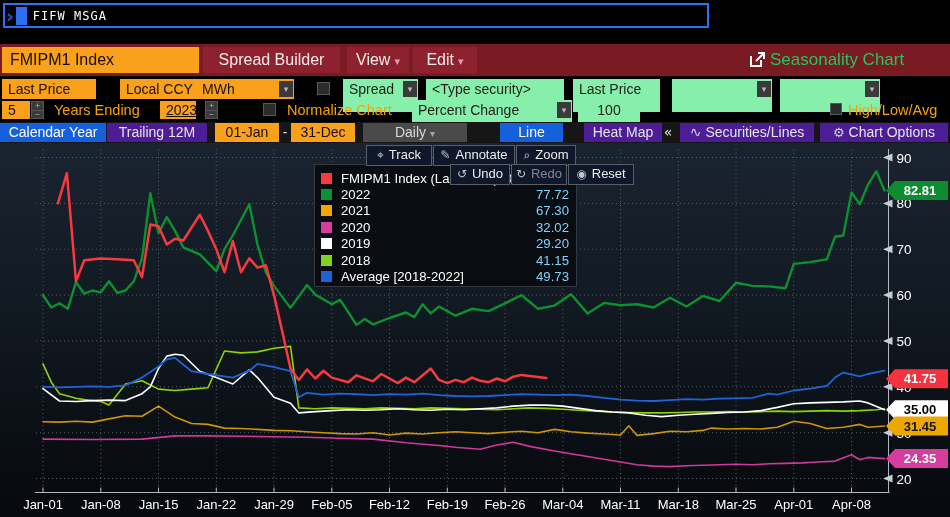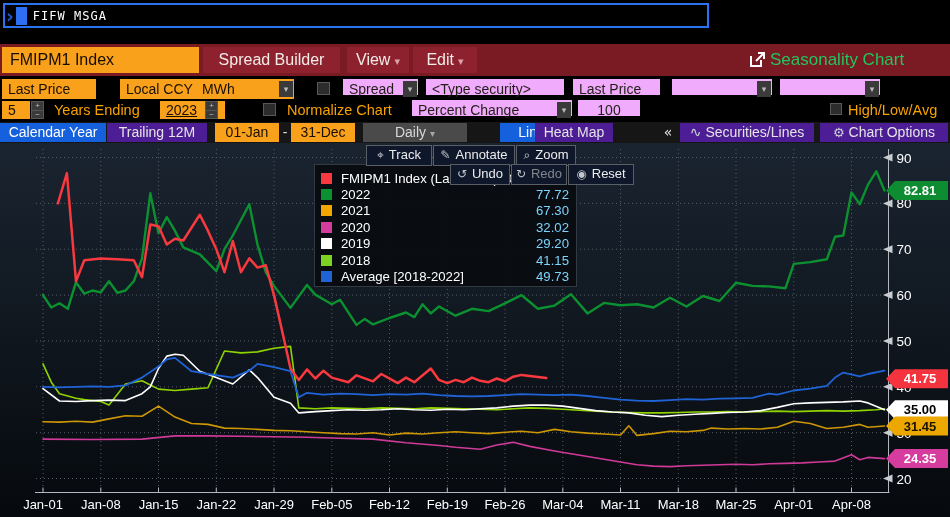--- a/index.html
+++ b/index.html
@@ -19,21 +19,21 @@
   .banner{left:0;top:44px;width:950px;height:32px;background:#7a1a23;}
   .sec-field{left:2px;top:47px;width:197px;height:26px;background:#f9a11b;color:#160d02;
              font-size:16px;line-height:26px;padding-left:8px;}
   .rbtn{top:47px;height:26px;background:#8d212e;color:#f3ebe7;font-size:16px;line-height:26px;
         text-align:center;}
   .rcaret{color:#dfa0a8;font-size:11px;margin-left:4px;}
   .banner-title{top:47px;left:770px;width:176px;height:26px;color:#22c55e;font-size:17px;line-height:26px;}
 
   
   .ofield{background:#f9a11b;color:#191002;font-size:14px;line-height:20px;height:20px;top:79px;padding-left:6px;}
-  .gfield{background:#f0abfc;color:#221e17;font-size:14px;line-height:20px;height:16px;top:79px;padding-left:6px;}
+  .gfield{background:#86efac;color:#221e17;font-size:14px;line-height:20px;height:33px;top:79px;padding-left:6px;}
   .ddbox{position:absolute;right:1px;top:2px;width:14px;height:16px;background:#3a3a3a;color:#b9b9b9;
          font-size:9px;text-align:center;line-height:16px;}
   .chk{background:#2c2c2c;border:1px solid #595959;}
   .olabel{color:#f8a200;font-size:14.5px;line-height:20px;}
   .spin{width:13px;background:#3a3a3a;border:1px solid #565656;color:#c0c0c0;font-size:8px;
         display:flex;flex-direction:column;}
   .spin div{flex:1;text-align:center;line-height:8px;border-bottom:1px solid #565656;}
   .spin div:last-child{border-bottom:none;}
 
   
@@ -103,41 +103,41 @@
   <div class="abs gfield" style="left:780px;width:100px;">
       <span class="ddbox ico">▾</span>
     </div>
 
   <div class="abs ofield" style="left:2px;top:101px;width:28px;height:18px;line-height:18px;">5</div>
   <div class="abs spin" style="left:31px;top:101px;height:18px;">
       <div>+</div>
       <div>−</div>
     </div>
   <div class="abs olabel" style="left:54px;top:100px;">Years Ending</div>
-  <div class="abs ofield" style="left:160px;top:101px;width:65px;height:18px;line-height:18px;text-decoration:underline;">2023</div>
+  <div class="abs ofield" style="left:160px;top:101px;width:36px;height:18px;line-height:18px;text-decoration:underline;">2023</div>
   <div class="abs spin" style="left:205px;top:101px;height:18px;">
       <div>+</div>
       <div>−</div>
     </div>
   <div class="abs chk" style="left:263px;top:103px;width:13px;height:13px;"></div>
   <div class="abs olabel" style="left:287px;top:100px;">Normalize Chart</div>
   <div class="abs gfield" style="left:412px;top:100px;width:160px;"><span>Percent Change</span><span class="ddbox ico">▾</span></div>
   <div class="abs gfield" style="left:578px;top:100px;width:62px;text-align:center;padding-left:0;">100</div>
   <div class="abs chk" style="left:830px;top:103px;width:12px;height:12px;"></div>
   <div class="abs olabel" style="left:848px;top:100px;">High/Low/Avg</div>
 
   <div class="abs row4"></div>
   <div class="abs c4 bluebtn" style="left:0;width:106px;">Calendar Year</div>
   <div class="abs c4 darkbtn" style="left:107px;width:100px;">Trailing 12M</div>
   <div class="abs c4 orangebtn" style="left:215px;width:64px;">01-Jan</div>
   <div class="abs c4" style="left:280px;width:10px;color:#ddd;">-</div>
   <div class="abs c4 orangebtn" style="left:291px;width:64px;">31-Dec</div>
   <div class="abs c4 graybtn" style="left:363px;width:104px;"><span>Daily</span> <span class="ico" style="font-size:10px;color:#a5a5a5;">▾</span></div>
   <div class="abs c4 bluebtn" style="left:500px;width:63px;">Line</div>
-  <div class="abs c4 darkbtn" style="left:535px;width:78px;">Heat Map</div>
+  <div class="abs c4 darkbtn" style="left:584px;width:78px;">Heat Map</div>
   <div class="abs c4 ico" style="left:660px;width:16px;color:#e0e0e0;">«</div>
   <div class="abs c4 darkbtn" style="left:680px;width:134px;"><span class="ico" style="color:#cfd2d6;">∿</span> <span>Securities/Lines</span></div>
   <div class="abs c4 darkbtn" style="left:820px;width:128px;"><span class="ico" style="color:#cfd2d6;font-size:13px;">⚙</span> <span>Chart Options</span></div>
 
   <div class="abs chartbg"></div>
   <svg id="chart-svg" xmlns="http://www.w3.org/2000/svg" viewBox="0 0 950 374">
       <line class="grid" x1="43.0" y1="6" x2="43.0" y2="349.5"></line>
       <line class="grid" x1="100.8" y1="6" x2="100.8" y2="349.5"></line>
       <line class="grid" x1="158.5" y1="6" x2="158.5" y2="349.5"></line>
       <line class="grid" x1="216.3" y1="6" x2="216.3" y2="349.5"></line>

